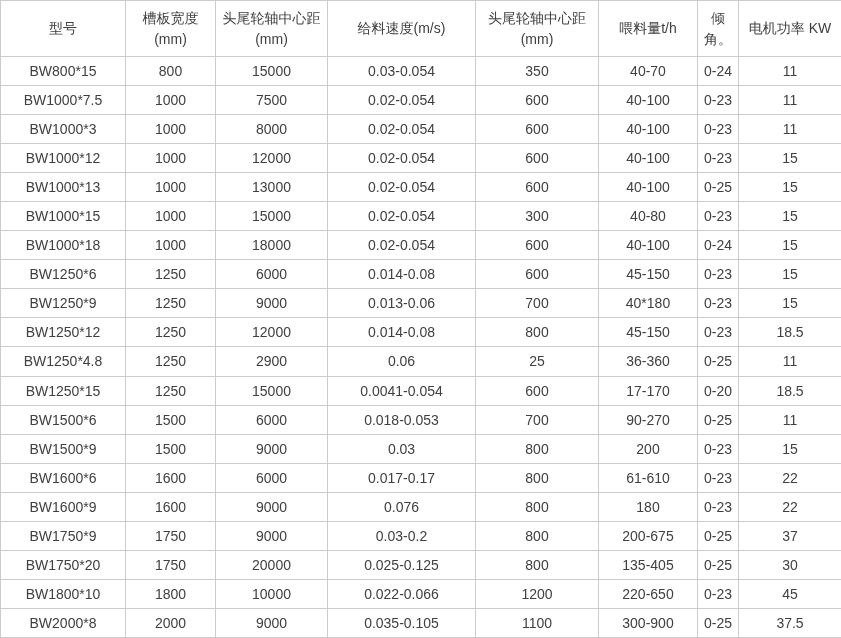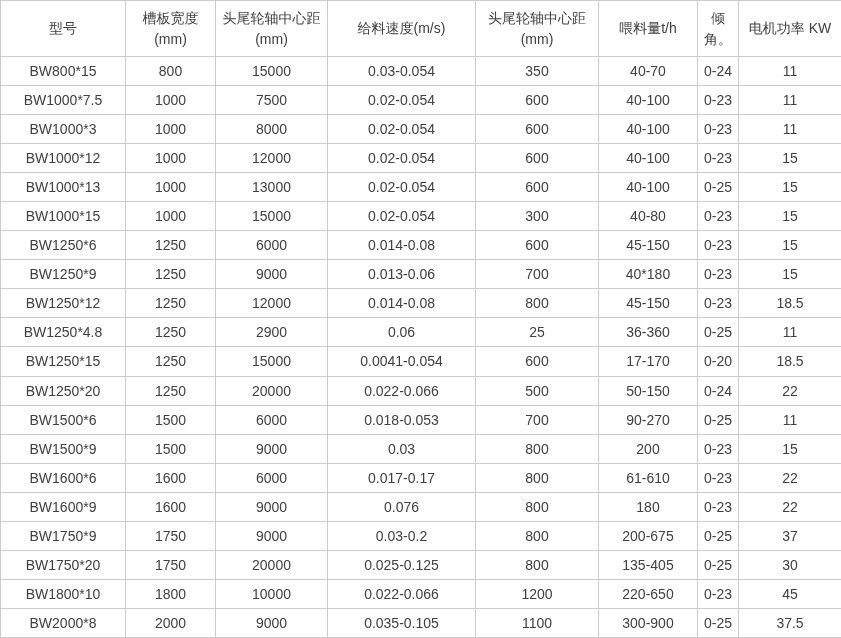--- a/index.html
+++ b/index.html
@@ -130,20 +130,30 @@
           <td>BW1000*15</td>
           <td>1000</td>
           <td>15000</td>
           <td>0.02-0.054</td>
           <td>300</td>
           <td>40-80</td>
           <td>0-23</td>
           <td>15</td>
         </tr>
         <tr>
+          <td>BW1000*18</td>
+          <td>1000</td>
+          <td>18000</td>
+          <td>0.02-0.054</td>
+          <td>600</td>
+          <td>40-100</td>
+          <td>0-24</td>
+          <td>15</td>
+        </tr>
+        <tr>
           <td>BW1250*6</td>
           <td>1250</td>
           <td>6000</td>
           <td>0.014-0.08</td>
           <td>600</td>
           <td>45-150</td>
           <td>0-23</td>
           <td>15</td>
         </tr>
         <tr>
@@ -178,30 +188,20 @@
         </tr>
         <tr>
           <td>BW1250*15</td>
           <td>1250</td>
           <td>15000</td>
           <td>0.0041-0.054</td>
           <td>600</td>
           <td>17-170</td>
           <td>0-20</td>
           <td>18.5</td>
-        </tr>
-        <tr>
-          <td>BW1250*20</td>
-          <td>1250</td>
-          <td>20000</td>
-          <td>0.022-0.066</td>
-          <td>500</td>
-          <td>50-150</td>
-          <td>0-24</td>
-          <td>22</td>
         </tr>
         <tr>
           <td>BW1500*6</td>
           <td>1500</td>
           <td>6000</td>
           <td>0.018-0.053</td>
           <td>700</td>
           <td>90-270</td>
           <td>0-25</td>
           <td>11</td>

